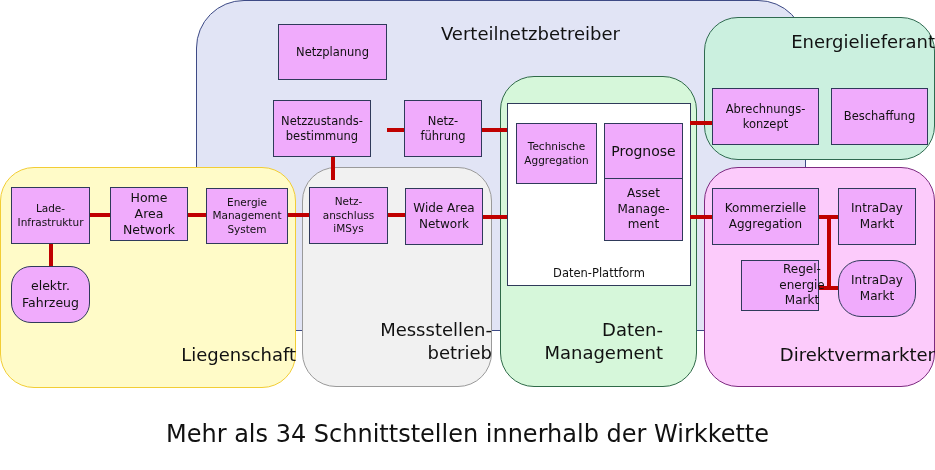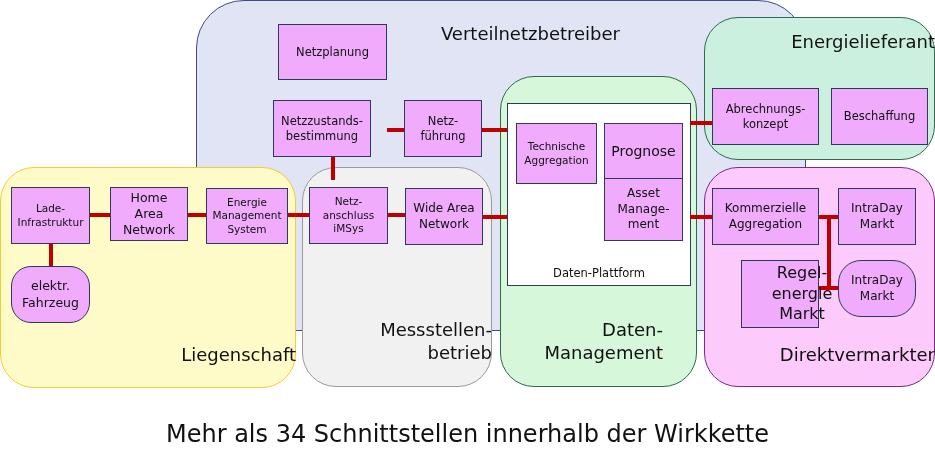--- a/index.html
+++ b/index.html
@@ -96,19 +96,19 @@
 ment</div>
 
 <div class="box" style="left:712px;top:88px;width:107px;height:57px;font-size:11.5px;">Abrechnungs-
 konzept</div>
 <div class="box" style="left:831px;top:88px;width:97px;height:57px;font-size:11.5px;">Beschaffung</div>
 
 <div class="box" style="left:712px;top:188px;width:107px;height:57px;font-size:12px;">Kommerzielle
 Aggregation</div>
 <div class="box" style="left:838px;top:188px;width:78px;height:57px;font-size:12px;">IntraDay
 Markt</div>
-<div class="box" style="left:741px;top:260px;width:78px;height:68px;font-size:16px;padding-left:44px;">Regel-
+<div class="box" style="left:741px;top:260px;width:78px;height:51px;font-size:12px;padding-left:44px;">Regel-
 energie
 Markt</div>
 <div class="box" style="left:838px;top:260px;width:78px;height:57px;font-size:12px;border-radius:23px;">IntraDay
 Markt</div>
 
 <div id="caption">Mehr als 34 Schnittstellen innerhalb der Wirkkette</div>
 
 </body></html>

